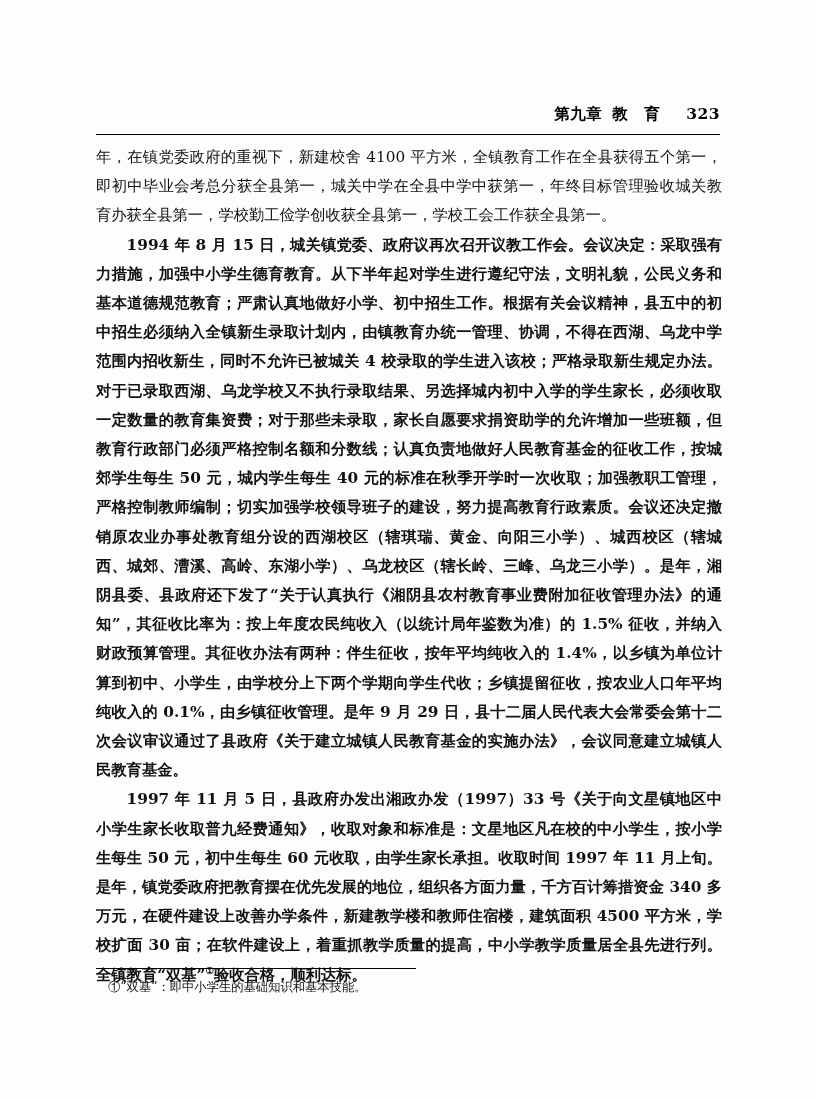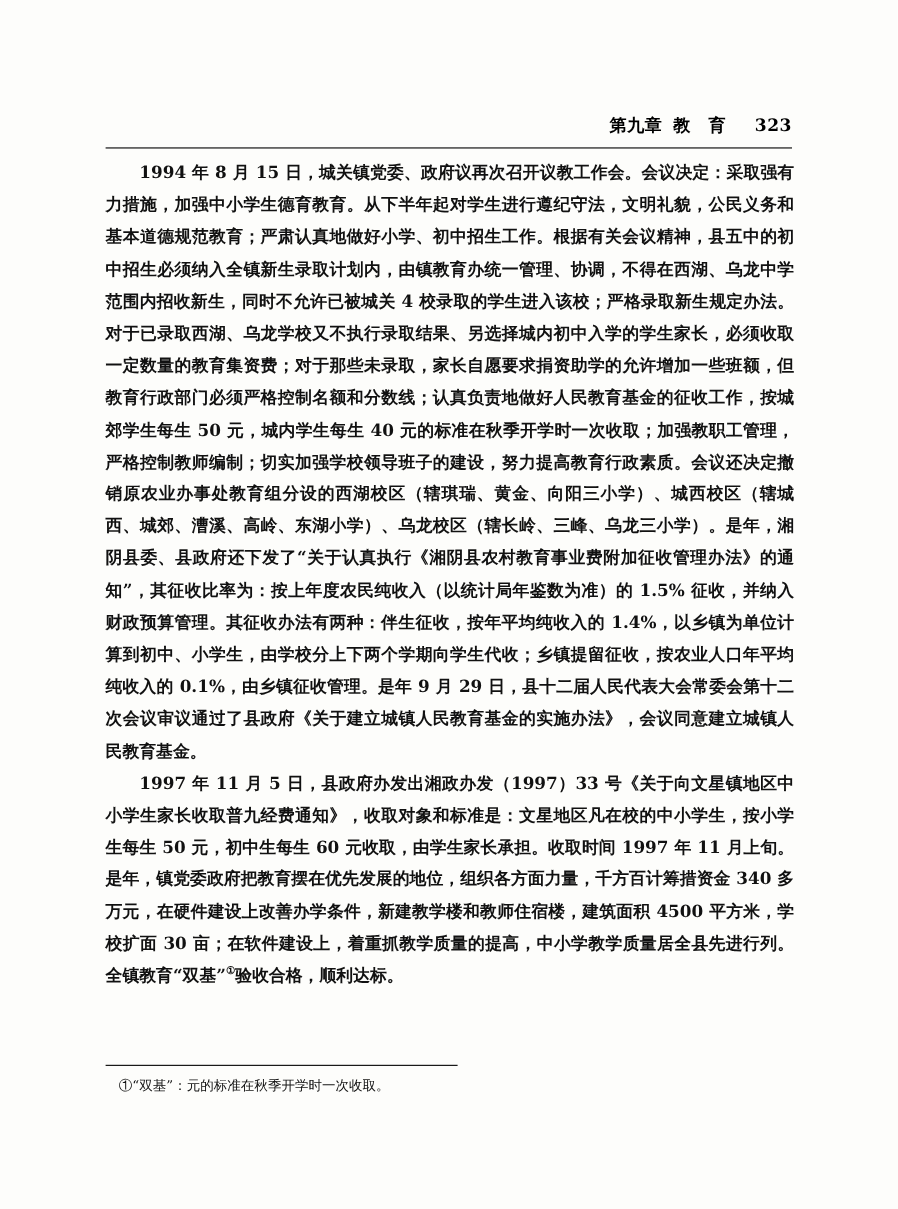--- a/index.html
+++ b/index.html
@@ -91,23 +91,24 @@
 
 <div class="page">
 
   <div class="header">
     <span class="chap">第九章</span><span class="subj">教　育</span><span class="pnum">323</span>
   </div>
 
   <div class="rule"></div>
 
   <div class="body">
+    <p class="para">年，在镇党委政府的重视下，新建校舍 4100 平方米，全镇教育工作在全县获得五个第一，即初中毕业会考总分获全县第一，城关中学在全县中学中获第一，年终目标管理验收城关教育办获全县第一，学校勤工俭学创收获全县第一，学校工会工作获全县第一。</p>
     <p class="para indent">1994 年 8 月 15 日，城关镇党委、政府议再次召开议教工作会。会议决定：采取强有力措施，加强中小学生德育教育。从下半年起对学生进行遵纪守法，文明礼貌，公民义务和基本道德规范教育；严肃认真地做好小学、初中招生工作。根据有关会议精神，县五中的初中招生必须纳入全镇新生录取计划内，由镇教育办统一管理、协调，不得在西湖、乌龙中学范围内招收新生，同时不允许已被城关 4 校录取的学生进入该校；严格录取新生规定办法。对于已录取西湖、乌龙学校又不执行录取结果、另选择城内初中入学的学生家长，必须收取一定数量的教育集资费；对于那些未录取，家长自愿要求捐资助学的允许增加一些班额，但教育行政部门必须严格控制名额和分数线；认真负责地做好人民教育基金的征收工作，按城郊学生每生 50 元，城内学生每生 40 元的标准在秋季开学时一次收取；加强教职工管理，严格控制教师编制；切实加强学校领导班子的建设，努力提高教育行政素质。会议还决定撤销原农业办事处教育组分设的西湖校区（辖琪瑞、黄金、向阳三小学）、城西校区（辖城西、城郊、漕溪、高岭、东湖小学）、乌龙校区（辖长岭、三峰、乌龙三小学）。是年，湘阴县委、县政府还下发了“关于认真执行《湘阴县农村教育事业费附加征收管理办法》的通知”，其征收比率为：按上年度农民纯收入（以统计局年鉴数为准）的 1.5% 征收，并纳入财政预算管理。其征收办法有两种：伴生征收，按年平均纯收入的 1.4%，以乡镇为单位计算到初中、小学生，由学校分上下两个学期向学生代收；乡镇提留征收，按农业人口年平均纯收入的 0.1%，由乡镇征收管理。是年 9 月 29 日，县十二届人民代表大会常委会第十二次会议审议通过了县政府《关于建立城镇人民教育基金的实施办法》，会议同意建立城镇人民教育基金。</p>
     <p class="para indent"><span>1997 年 11 月 5 日，县政府办发出湘政办发（1997）33 号《关于向文星镇地区中小学生家长收取普九经费通知》，收取对象和标准是：文星地区凡在校的中小学生，按小学生每生 50 元，初中生每生 60 元收取，由学生家长承担。收取时间 1997 年 11 月上旬。是年，镇党委政府把教育摆在优先发展的地位，组织各方面力量，千方百计筹措资金 340 多万元，在硬件建设上改善办学条件，新建教学楼和教师住宿楼，建筑面积 4500 平方米，学校扩面 30 亩；在软件建设上，着重抓教学质量的提高，中小学教学质量居全县先进行列。全镇教育“双基”<sup class="fn">①</sup>验收合格，顺利达标。</span></p>
   </div>
 
   <div class="footnote-rule"></div>
 
   <div class="footnote">
-    <span>①</span><span>“双基”：元的标准在秋季开学时一次收取。</span>
+    <span>①</span><span>“双基”：即中小学生的基础知识和基本技能。</span>
   </div>
 
 </div>
 
 </body></html>

